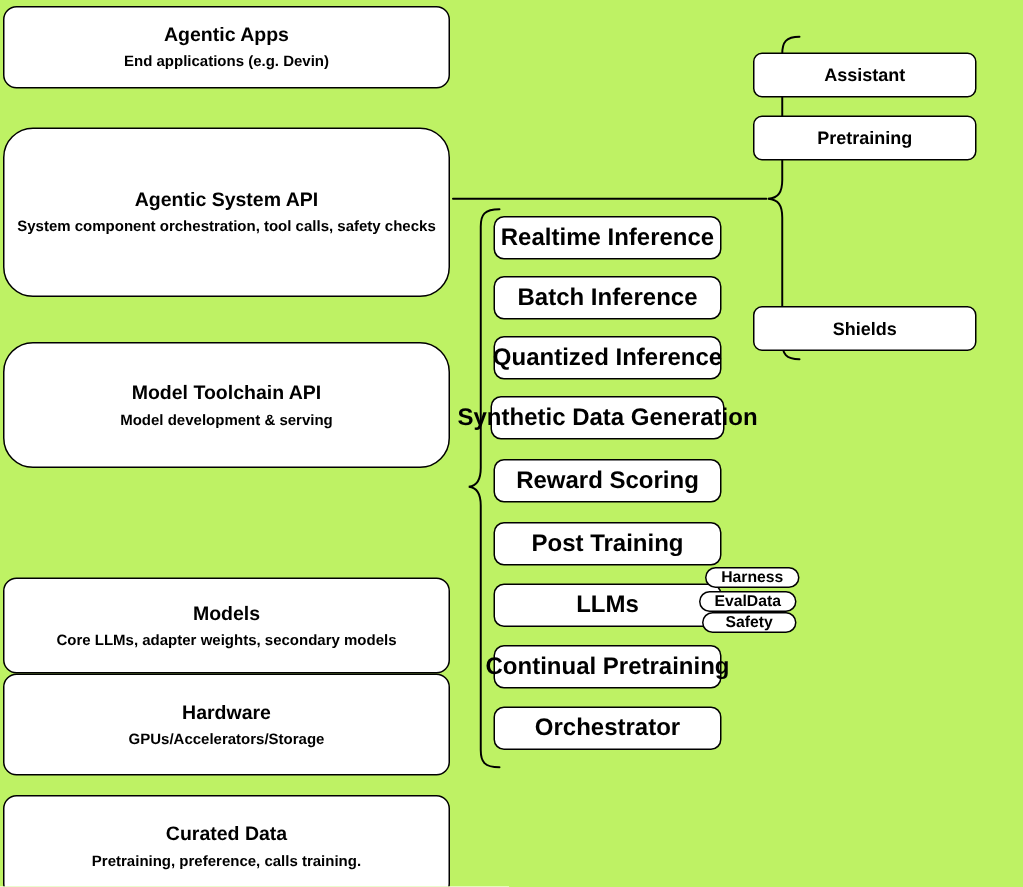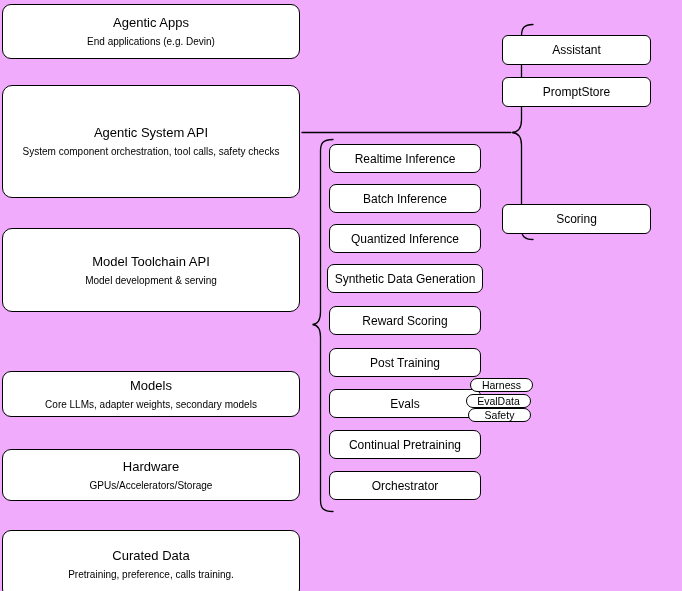--- a/index.html
+++ b/index.html
@@ -6,22 +6,23 @@
     margin: 0;
     padding: 0;
     background: #ffffff;
     font-family: "Liberation Sans", sans-serif;
     color: #000000;
   }
   #canvas {
     position: relative;
     width: 682px;
     height: 591px;
-    background: #f0abfc;
+    background: #bef264;
     overflow: hidden;
+    font-weight: bold;
   }
   .overlay {
     position: absolute;
     left: 0;
     top: 0;
     pointer-events: none;
   }
   .overlay path {
     fill: none;
     stroke: #000000;
@@ -37,21 +38,21 @@
     border: 1.3px solid #000000;
     background: #ffffff;
     display: flex;
     flex-direction: column;
     align-items: center;
     justify-content: center;
     gap: 6px;
     text-align: center;
   }
   .r-sm { border-radius: 9px; }
-  .r-lg { border-radius: 10px; }
+  .r-lg { border-radius: 20px; }
   .lbox .title {
     font-size: 13px;
     line-height: 15px;
     white-space: nowrap;
   }
   .lbox .subtitle {
     font-size: 10px;
     line-height: 12px;
     white-space: nowrap;
   }
@@ -61,21 +62,21 @@
     left: 329px;
     width: 152px;
     height: 29px;
     box-sizing: border-box;
     border: 1.3px solid #000000;
     border-radius: 7px;
     background: #ffffff;
     display: flex;
     align-items: center;
     justify-content: center;
-    font-size: 12px;
+    font-size: 16px;
     white-space: nowrap;
   }
   .mbox.wide {
     left: 327px;
     width: 156px;
   }
   
   .rbox {
     position: absolute;
     left: 502px;
@@ -127,46 +128,46 @@
   <div class="lbox r-lg" style="top:85px;height:113px">
     <div class="title">Agentic System API</div>
     <div class="subtitle">System component orchestration, tool calls, safety checks</div>
   </div>
 
   <div class="lbox r-lg" style="top:228px;height:84px">
     <div class="title">Model Toolchain API</div>
     <div class="subtitle">Model development &amp; serving</div>
   </div>
 
-  <div class="lbox r-sm" style="top:371px;height:46px">
+  <div class="lbox r-sm" style="top:385px;height:64px">
     <div class="title">Models</div>
     <div class="subtitle">Core LLMs, adapter weights, secondary models</div>
   </div>
 
-  <div class="lbox r-sm" style="top:449px;height:52px">
+  <div class="lbox r-sm" style="top:449px;height:68px">
     <div class="title">Hardware</div>
     <div class="subtitle">GPUs/Accelerators/Storage</div>
   </div>
 
   <div class="lbox r-sm" style="top:530px;height:68px">
     <div class="title">Curated Data</div>
     <div class="subtitle">Pretraining, preference, calls training.</div>
   </div>
 
   <div class="mbox" style="top:144px">Realtime Inference</div>
   <div class="mbox" style="top:184px">Batch Inference</div>
   <div class="mbox" style="top:224px">Quantized Inference</div>
   <div class="mbox" style="top:306px">Reward Scoring</div>
   <div class="mbox wide" style="top:264px">Synthetic Data Generation</div>
   <div class="mbox" style="top:348px">Post Training</div>
-  <div class="mbox" style="top:389px">Evals</div>
+  <div class="mbox" style="top:389px">LLMs</div>
   <div class="mbox" style="top:430px">Continual Pretraining</div>
   <div class="mbox" style="top:471px">Orchestrator</div>
 
   <div class="tag" style="left:470px;top:378px;width:63px">Harness</div>
   <div class="tag" style="left:466px;top:394px;width:65px">EvalData</div>
   <div class="tag" style="left:468px;top:408px;width:63px">Safety</div>
 
   <div class="rbox" style="top:35px">Assistant</div>
-  <div class="rbox" style="top:77px">PromptStore</div>
-  <div class="rbox" style="top:204px">Scoring</div>
+  <div class="rbox" style="top:77px">Pretraining</div>
+  <div class="rbox" style="top:204px">Shields</div>
 
 </div>
 
 </body></html>

